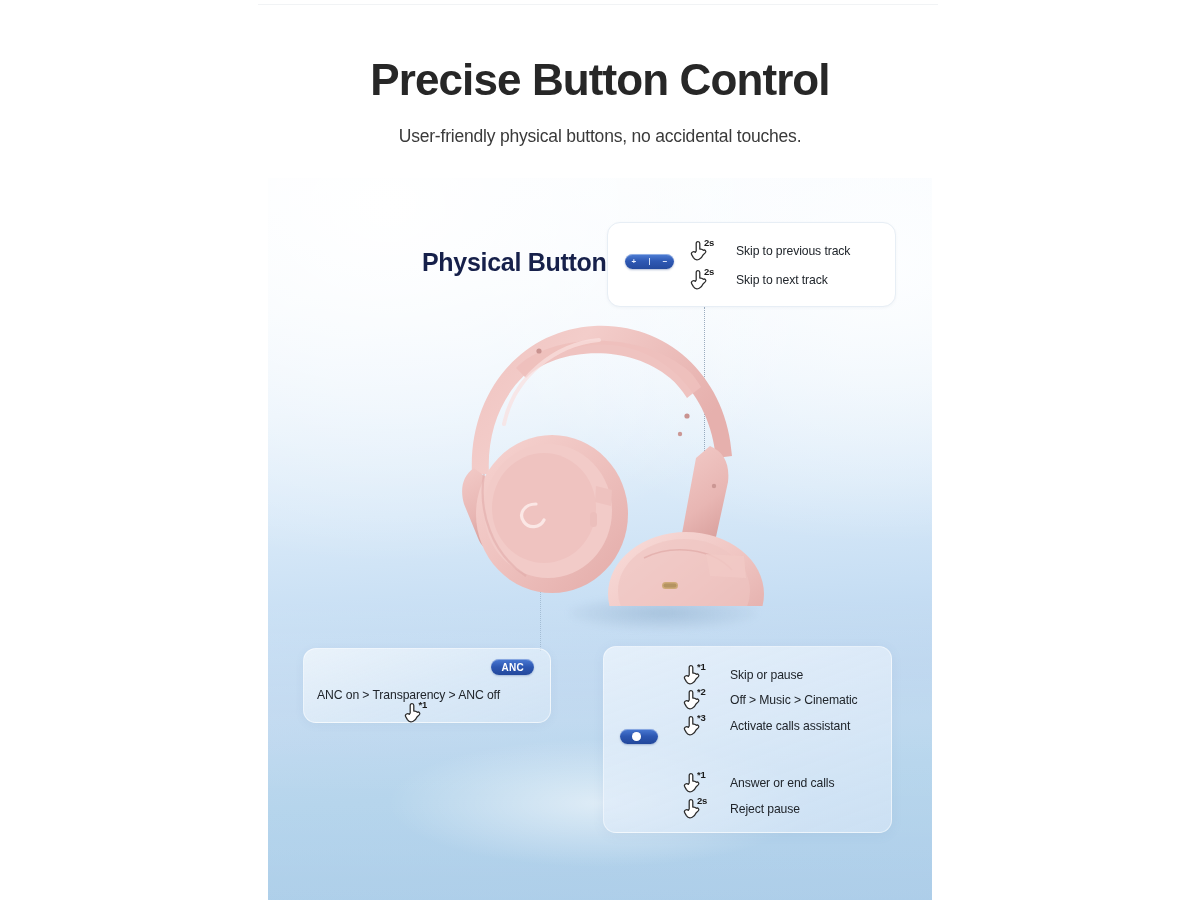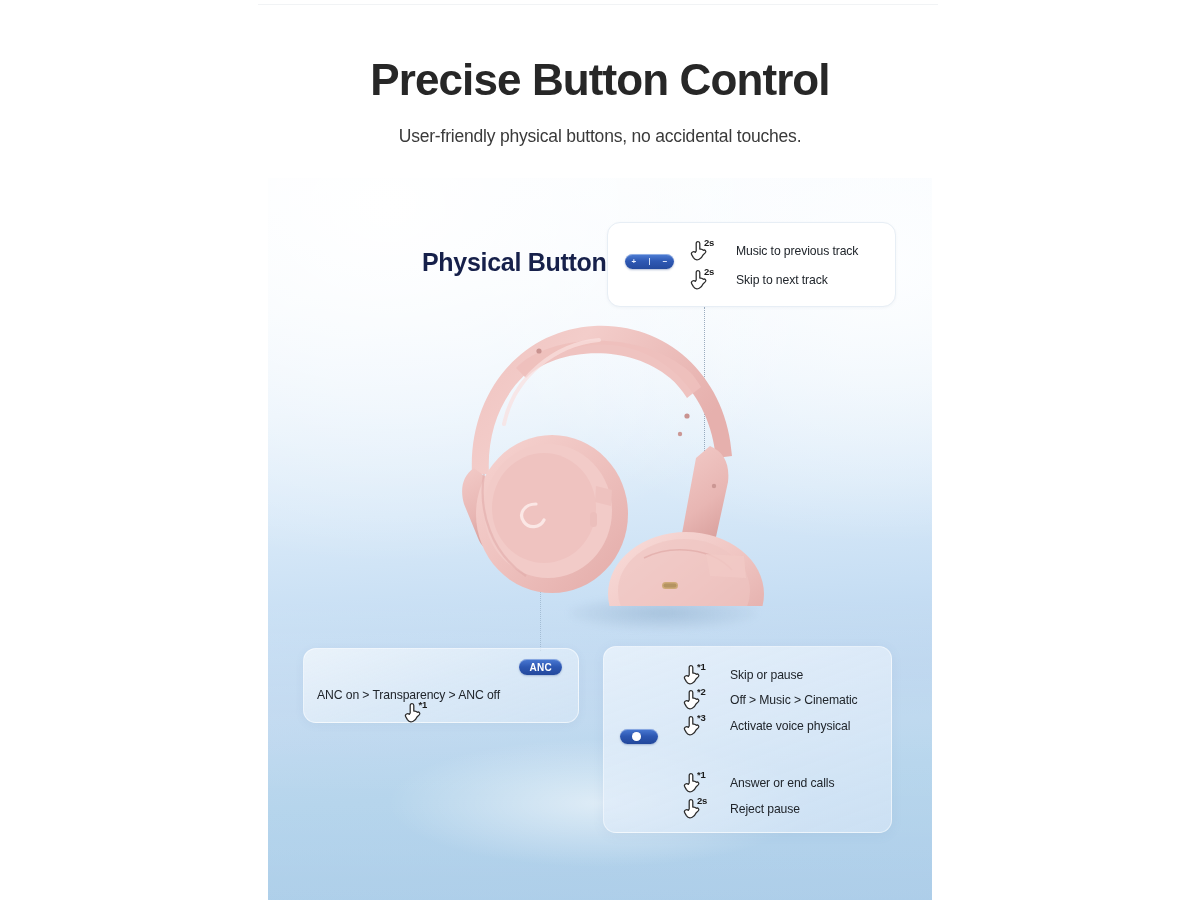--- a/index.html
+++ b/index.html
@@ -126,21 +126,21 @@
     top: 44px;
     width: 289px;
     height: 85px;
     background: #ffffff;
     border: 1px solid #e7eef5;
     box-shadow: 0 1px 3px rgba(80,110,140,0.06);
   }
   .card-anc {
     left: 35px;
     top: 470px;
-    width: 276px;
+    width: 248px;
     height: 75px;
     background: linear-gradient(160deg, rgba(255,255,255,0.62) 0%, rgba(240,247,253,0.52) 50%, rgba(226,238,250,0.46) 100%);
     border: 1px solid rgba(255,255,255,0.55);
     box-shadow: 0 2px 10px rgba(90,120,160,0.07);
   }
   .card-mfb {
     left: 335px;
     top: 468px;
     width: 289px;
     height: 187px;
@@ -389,21 +389,21 @@
           <svg viewBox="0 0 19 22" xmlns="http://www.w3.org/2000/svg">
             <path d="M6.2 11.0 L6.2 3.6 C6.2 2.5 7.0 1.7 8.0 1.7 C9.0 1.7 9.8 2.5 9.8 3.6
                      L9.8 9.0 L10.8 9.0 C12.0 9.0 12.9 9.5 13.4 10.3
                      C14.0 9.9 14.9 10.0 15.4 10.6 C16.0 11.3 15.9 12.3 15.2 12.9
                      L13.0 15.0 C12.3 16.8 11.0 18.4 9.2 19.2
                      C7.0 20.2 4.6 19.5 3.4 17.6 L1.8 14.9
                      C1.2 13.9 1.5 12.6 2.5 12.0 C3.4 11.4 4.6 11.6 5.3 12.4 Z" fill="#ffffff" stroke="#2a2a2a" stroke-width="1.25" stroke-linejoin="round"></path>
           </svg>
           <span class="badge">2s</span>
         </span>
-        <span class="row-text">Music to previous track</span>
+        <span class="row-text">Skip to previous track</span>
       </div>
       <div class="row">
         <span class="hand">
           <svg viewBox="0 0 19 22" xmlns="http://www.w3.org/2000/svg">
             <path d="M6.2 11.0 L6.2 3.6 C6.2 2.5 7.0 1.7 8.0 1.7 C9.0 1.7 9.8 2.5 9.8 3.6
                      L9.8 9.0 L10.8 9.0 C12.0 9.0 12.9 9.5 13.4 10.3
                      C14.0 9.9 14.9 10.0 15.4 10.6 C16.0 11.3 15.9 12.3 15.2 12.9
                      L13.0 15.0 C12.3 16.8 11.0 18.4 9.2 19.2
                      C7.0 20.2 4.6 19.5 3.4 17.6 L1.8 14.9
                      C1.2 13.9 1.5 12.6 2.5 12.0 C3.4 11.4 4.6 11.6 5.3 12.4 Z" fill="#ffffff" stroke="#2a2a2a" stroke-width="1.25" stroke-linejoin="round"></path>
@@ -474,21 +474,21 @@
           <svg viewBox="0 0 19 22" xmlns="http://www.w3.org/2000/svg">
             <path d="M6.2 11.0 L6.2 3.6 C6.2 2.5 7.0 1.7 8.0 1.7 C9.0 1.7 9.8 2.5 9.8 3.6
                      L9.8 9.0 L10.8 9.0 C12.0 9.0 12.9 9.5 13.4 10.3
                      C14.0 9.9 14.9 10.0 15.4 10.6 C16.0 11.3 15.9 12.3 15.2 12.9
                      L13.0 15.0 C12.3 16.8 11.0 18.4 9.2 19.2
                      C7.0 20.2 4.6 19.5 3.4 17.6 L1.8 14.9
                      C1.2 13.9 1.5 12.6 2.5 12.0 C3.4 11.4 4.6 11.6 5.3 12.4 Z" fill="#ffffff" stroke="#2a2a2a" stroke-width="1.25" stroke-linejoin="round"></path>
           </svg>
           <span class="badge">*3</span>
         </span>
-        <span class="row-text">Activate voice physical</span>
+        <span class="row-text">Activate calls assistant</span>
       </div>
 
       <div class="row spacer"></div>
 
       <div class="row">
         <span class="hand">
           <svg viewBox="0 0 19 22" xmlns="http://www.w3.org/2000/svg">
             <path d="M6.2 11.0 L6.2 3.6 C6.2 2.5 7.0 1.7 8.0 1.7 C9.0 1.7 9.8 2.5 9.8 3.6
                      L9.8 9.0 L10.8 9.0 C12.0 9.0 12.9 9.5 13.4 10.3
                      C14.0 9.9 14.9 10.0 15.4 10.6 C16.0 11.3 15.9 12.3 15.2 12.9

